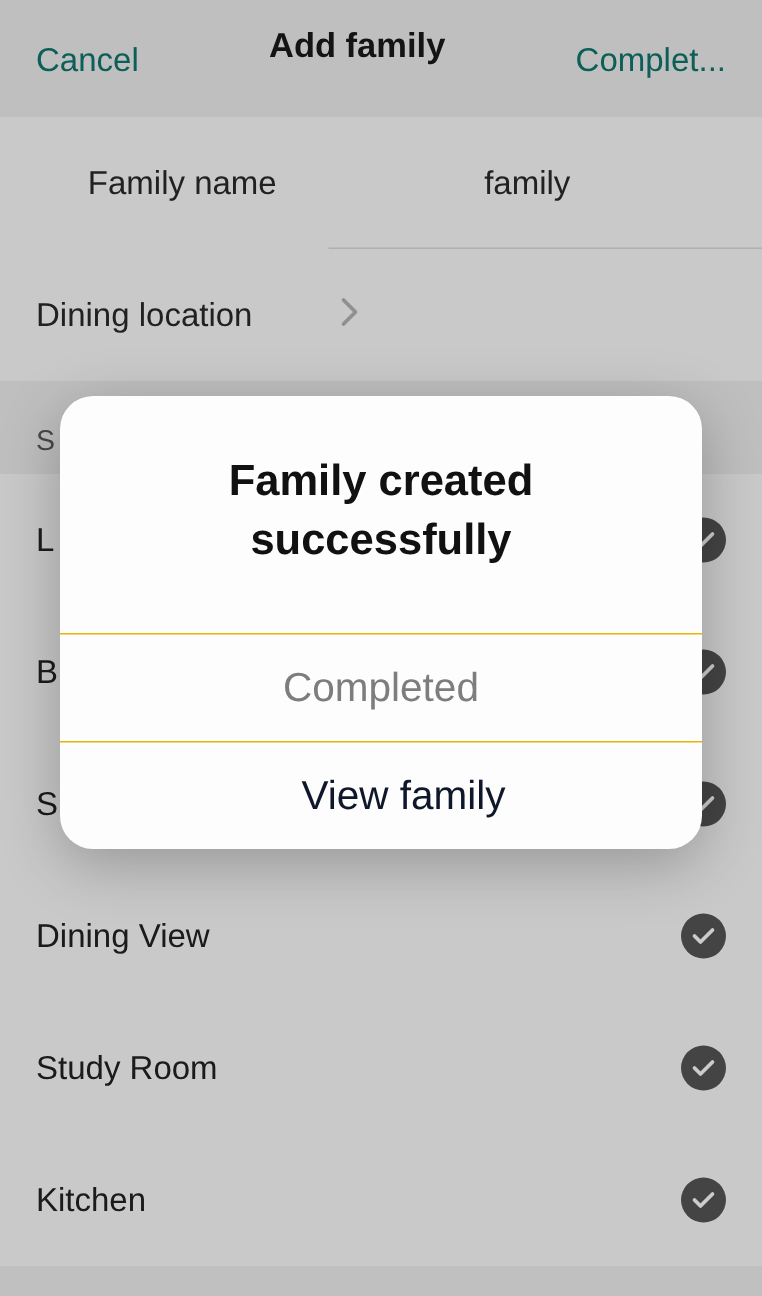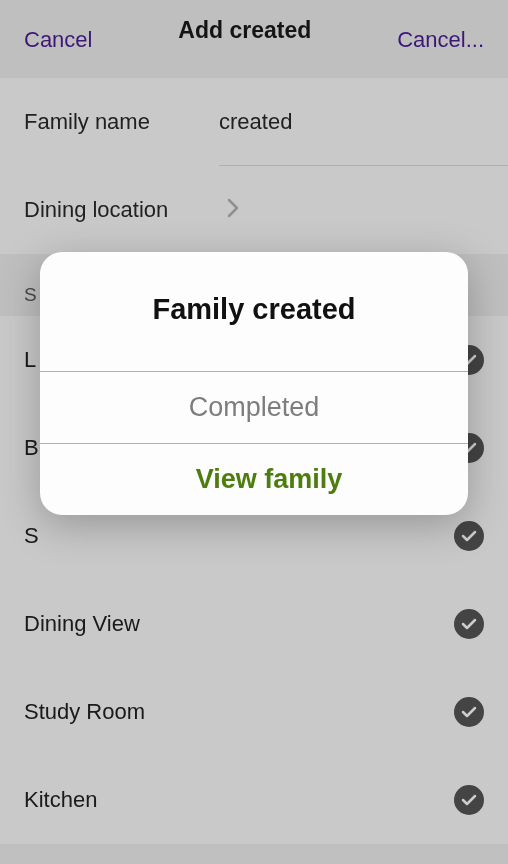--- a/index.html
+++ b/index.html
@@ -1,70 +1,70 @@
 <!DOCTYPE html>
 <html><head>
 <meta charset="utf-8">
 <style>
   * { box-sizing: border-box; margin: 0; padding: 0; }
   html, body { width: 508px; height: 864px; overflow: hidden; font-family: -apple-system, "Helvetica Neue", Arial, sans-serif; background:#f0f0f0; }
   .screen { position:relative; width:508px; height:864px; background:#f0f0f0; }
 
   
   .navbar { display:flex; align-items:center; justify-content:space-between; height:60px; padding:0 24px; background:#efefef; }
-  .nav-left, .nav-right { font-size:22px; color:#4c1d95; font-weight:500; max-width:130px; white-space:nowrap; overflow:hidden; text-overflow:ellipsis;margin-top:19px; }
+  .nav-left, .nav-right { font-size:22px; color:#0f766e; font-weight:500; max-width:130px; white-space:nowrap; overflow:hidden; text-overflow:ellipsis;margin-top:19px; }
   .nav-title { font-size:23px; font-weight:600; color:#1a1a1a; }
 
   .gap { height:18px; background:#efefef; }
 
   
   .form-section { background:#fcfcfc; }
   .form-row { display:flex; align-items:center; height:88px; padding:0 24px; }
   .form-label { width:195px; font-size:22px; color:#2a2a2a; }
   .form-value { flex:1; font-size:22px; color:#2a2a2a; white-space:nowrap; overflow:hidden; text-overflow:ellipsis; }
   .form-value.input { color:#2a2a2a; }
-  .divider-right { position:relative; }
+  .divider-right { position:relative;text-align:center; }
   .divider-right::after { content:""; position:absolute; left:219px; right:0; bottom:0; border-bottom:1px solid #dcdcdc; }
   .chevron { color:#b5b5b5; margin-left:8px; }
 
   
   .section-header { height:62px; display:flex; align-items:flex-end; padding:0 24px 10px; background:#efefef; font-size:19px; color:#5a5a5a; }
 
   
   .rooms { background:#fcfcfc; }
   .room-row { display:flex; align-items:center; justify-content:space-between; height:88px; padding:0 24px; font-size:22px; color:#222; }
   .check { width:30px; height:30px; border-radius:50%; background:#555; display:flex; align-items:center; justify-content:center; }
   .check svg { width:16px; height:16px; }
 
   
   .dim { position:absolute; inset:0; background:rgba(0,0,0,0.20); }
 
   
-  .alert { position:absolute; left:40px; right:40px; top:252px; background:#fdfdfd; border-radius:22px; overflow:hidden; box-shadow:0 10px 40px rgba(0,0,0,0.25); }
+  .alert { position:absolute; left:40px; right:40px; top:264px; background:#fdfdfd; border-radius:22px; overflow:hidden; box-shadow:0 10px 40px rgba(0,0,0,0.25); }
   .alert-title { padding:38px 30px 42px; text-align:center; font-size:29px; font-weight:700; color:#111; line-height:1.35; }
   .alert-btn { height:72px; display:flex; align-items:center; justify-content:center; font-size:27px; color:#7d7d7d; border-top:1px solid #eab308; }
-  .alert-btn.secondary { color:#4d7c0f; font-weight:700;padding-left:30px; }
+  .alert-btn.secondary { color:#0f172a; font-weight:400;padding-left:30px; }
 </style>
 </head>
 <body>
 
 <div class="screen">
 
   <div class="navbar">
     <div class="nav-left">Cancel</div>
-    <div class="nav-title">Add created</div>
-    <div class="nav-right">Cancel...</div>
+    <div class="nav-title">Add family</div>
+    <div class="nav-right">Complet...</div>
   </div>
 
   <div class="gap"></div>
 
   <div class="form-section">
     <div class="form-row divider-right">
       <div class="form-label">Family name</div>
-      <div class="form-value input">created</div>
+      <div class="form-value input">family</div>
     </div>
     <div class="form-row">
       <div class="form-label">Dining location</div>
       <span class="chevron">
         <svg width="12" height="20" viewBox="0 0 12 20">
             <path d="M2 2 L10 10 L2 18" stroke="#b5b5b5" stroke-width="2.5" fill="none" stroke-linecap="round" stroke-linejoin="round"></path>
           </svg>
       </span>
     </div>
   </div>
@@ -122,18 +122,19 @@
           </svg>
         </span>
     </div>
   </div>
 
   <div class="dim"></div>
 
   <div class="alert">
     <div class="alert-title">
       <span>Family created</span><br>
+      <span>successfully</span>
     </div>
     <div class="alert-btn">Completed</div>
     <div class="alert-btn secondary">View family</div>
   </div>
 
 </div>
 
 </body></html>

